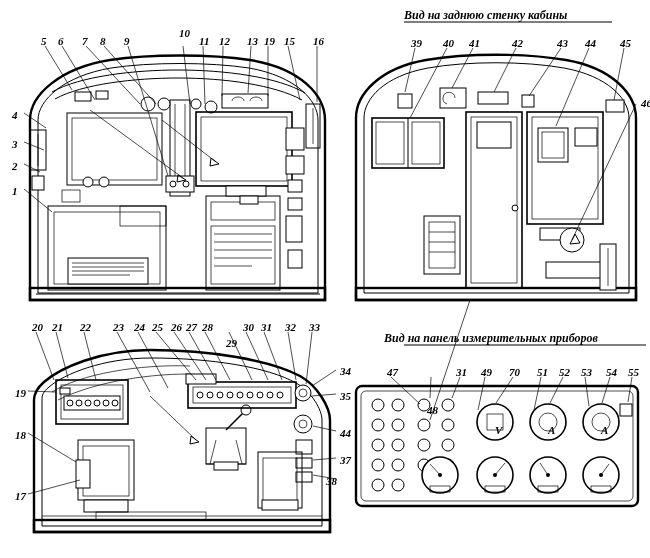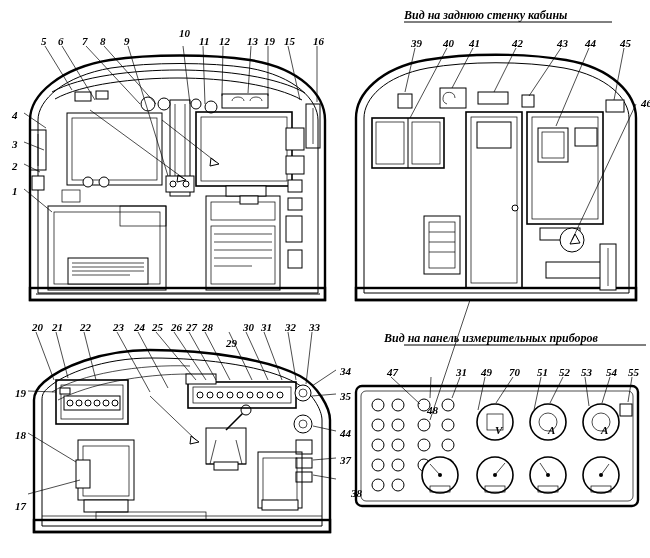--- a/index.html
+++ b/index.html
@@ -394,24 +394,24 @@
       <div class="num" style="left: 202px; top: 322px;">28</div>
       <div class="num" style="left: 226px; top: 338px;">29</div>
       <div class="num" style="left: 243px; top: 322px; text-align: center;">30</div>
       <div class="num" style="left: 261px; top: 322px;">31</div>
       <div class="num" style="left: 285px; top: 322px;">32</div>
       <div class="num" style="left: 309px; top: 322px;">33</div>
       <div class="num" style="left: 340px; top: 366px;">34</div>
       <div class="num" style="left: 340px; top: 391px;">35</div>
       <div class="num" style="left: 340px; top: 428px;">44</div>
       <div class="num" style="left: 340px; top: 455px;">37</div>
-      <div class="num" style="left: 351px; top: 476px; margin-top: 12px;">38</div>
+      <div class="num" style="left: 326px; top: 476px;">38</div>
       <div class="num" style="left: 15px; top: 388px;">19</div>
       <div class="num" style="left: 15px; top: 430px;">18</div>
-      <div class="num" style="left: 15px; top: 491px; margin-top: 10px;">17</div>
+      <div class="num" style="left: 15px; top: 491px;">17</div>
       <div class="num" style="left: 387px; top: 367px;">47</div>
       <div class="num" style="left: 427px; top: 367px; margin-top: 38px;">48</div>
       <div class="num" style="left: 456px; top: 367px;">31</div>
       <div class="num" style="left: 481px; top: 367px;">49</div>
       <div class="num" style="left: 509px; top: 367px;">70</div>
       <div class="num" style="left: 537px; top: 367px;">51</div>
       <div class="num" style="left: 559px; top: 367px; text-align: right;">52</div>
       <div class="num" style="left: 581px; top: 367px;">53</div>
       <div class="num" style="left: 606px; top: 367px;">54</div>
       <div class="num" style="left: 628px; top: 367px;">55</div>

